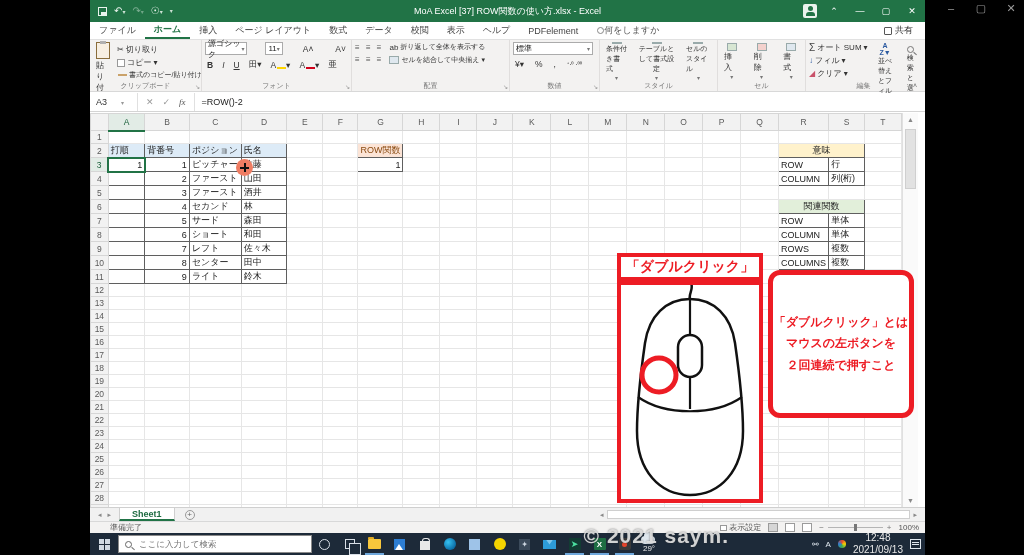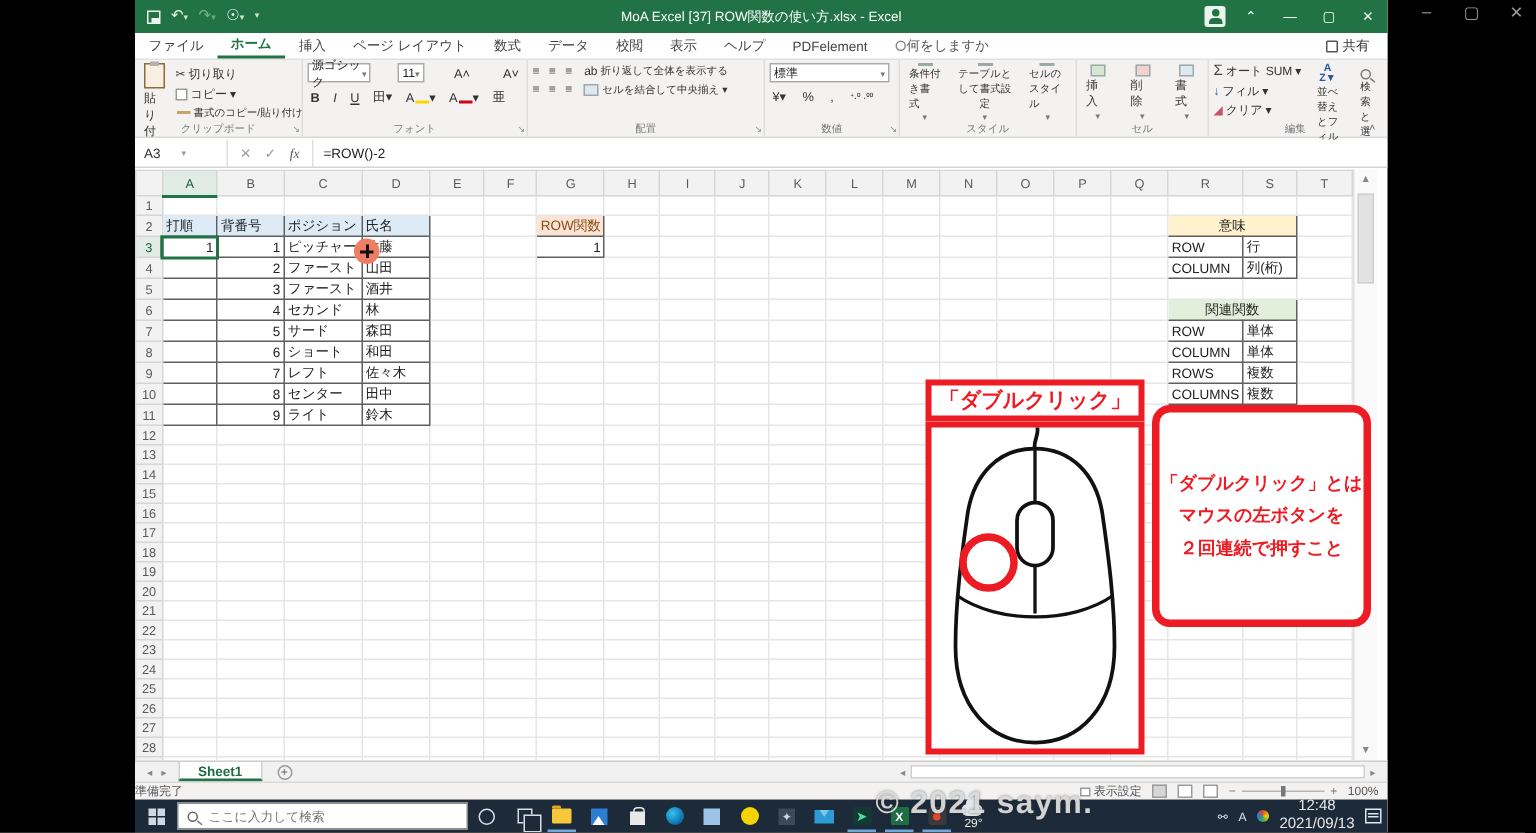--- a/index.html
+++ b/index.html
@@ -52,21 +52,21 @@
   .colbar{display:inline-block;width:9px;height:2.5px;margin-left:1px;vertical-align:-1px;}
   .sumic{color:#444;font-size:10px;}
   .azic{color:#2c5aa0;font-size:7px;font-weight:bold;}
   .mag{display:inline-block;width:7px;height:7px;border:1.3px solid #777;border-radius:50%;position:relative;}
   .mag::after{content:"";position:absolute;left:5px;top:6px;width:4px;height:1.3px;background:#777;transform:rotate(40deg);}
   .cellic{display:inline-block;width:10px;height:8px;border:1px solid #9aa;background:#dfe8ef;}
   .chev-up{position:absolute;right:4px;bottom:2px;font-size:7px;color:#666;}
 
   
   #fbar{position:absolute;left:0;top:93px;width:100%;height:19px;background:#fff;border-bottom:1px solid #d4d4d4;display:flex;align-items:center;font-size:9px;color:#333;}
-  #namebox{width:62px;height:100%;border-right:1px solid #e0e0e0;display:flex;align-items:center;padding-left:6px;gap:14px;}
+  #namebox{width:48px;height:100%;border-right:1px solid #e0e0e0;display:flex;align-items:center;padding-left:6px;gap:14px;}
   #fxbtns{display:flex;align-items:center;gap:9px;padding:0 8px;color:#9a9a9a;border-right:1px solid #e0e0e0;height:100%;}
   #fx-it{font-style:italic;font-family:"Liberation Serif",serif;color:#555;}
   #formula-text{padding-left:7px;color:#222;}
 
   
   #gridwrap{position:absolute;left:0;top:113px;width:812px;height:394px;overflow:hidden;background:#fff;}
   table.sheet{border-collapse:collapse;table-layout:fixed;}
   .sheet th{background:#f2f2f2;border:1px solid #d6d6d6;font-weight:normal;color:#5a5a5a;font-size:8.5px;height:13px;padding:0;text-align:center;}
   .sheet tr.hrow th{height:17px;}
   .sheet td{height:13px;border:1px solid #e6e6e6;padding:0 2px;font-size:9px;color:#222;background:#fff;white-space:nowrap;overflow:hidden;}
@@ -1111,21 +1111,21 @@
       <span id="sheet-tab">Sheet1</span>
       <span id="addsheet">+</span>
       <span id="hscroll">
           <span>◂</span>
           <span id="hthumb"></span>
           <span>▸</span>
         </span>
     </div>
 
     <div id="statusbar">
-      <span style="padding-left:0;">準備完了</span>
+      <span style="padding-left:20px;">準備完了</span>
       <div id="status-right">
         <span class="ritem" style="font-size:8px;color:#555;">
             <span class="sq" style="width:7px;height:6px;"></span> 
             <span>表示設定</span>
           </span>
         <span class="vic act"></span>
         <span class="vic"></span>
         <span class="vic"></span>
         <span id="zslider">−<span id="ztrack">
               <span id="zknob"></span>

